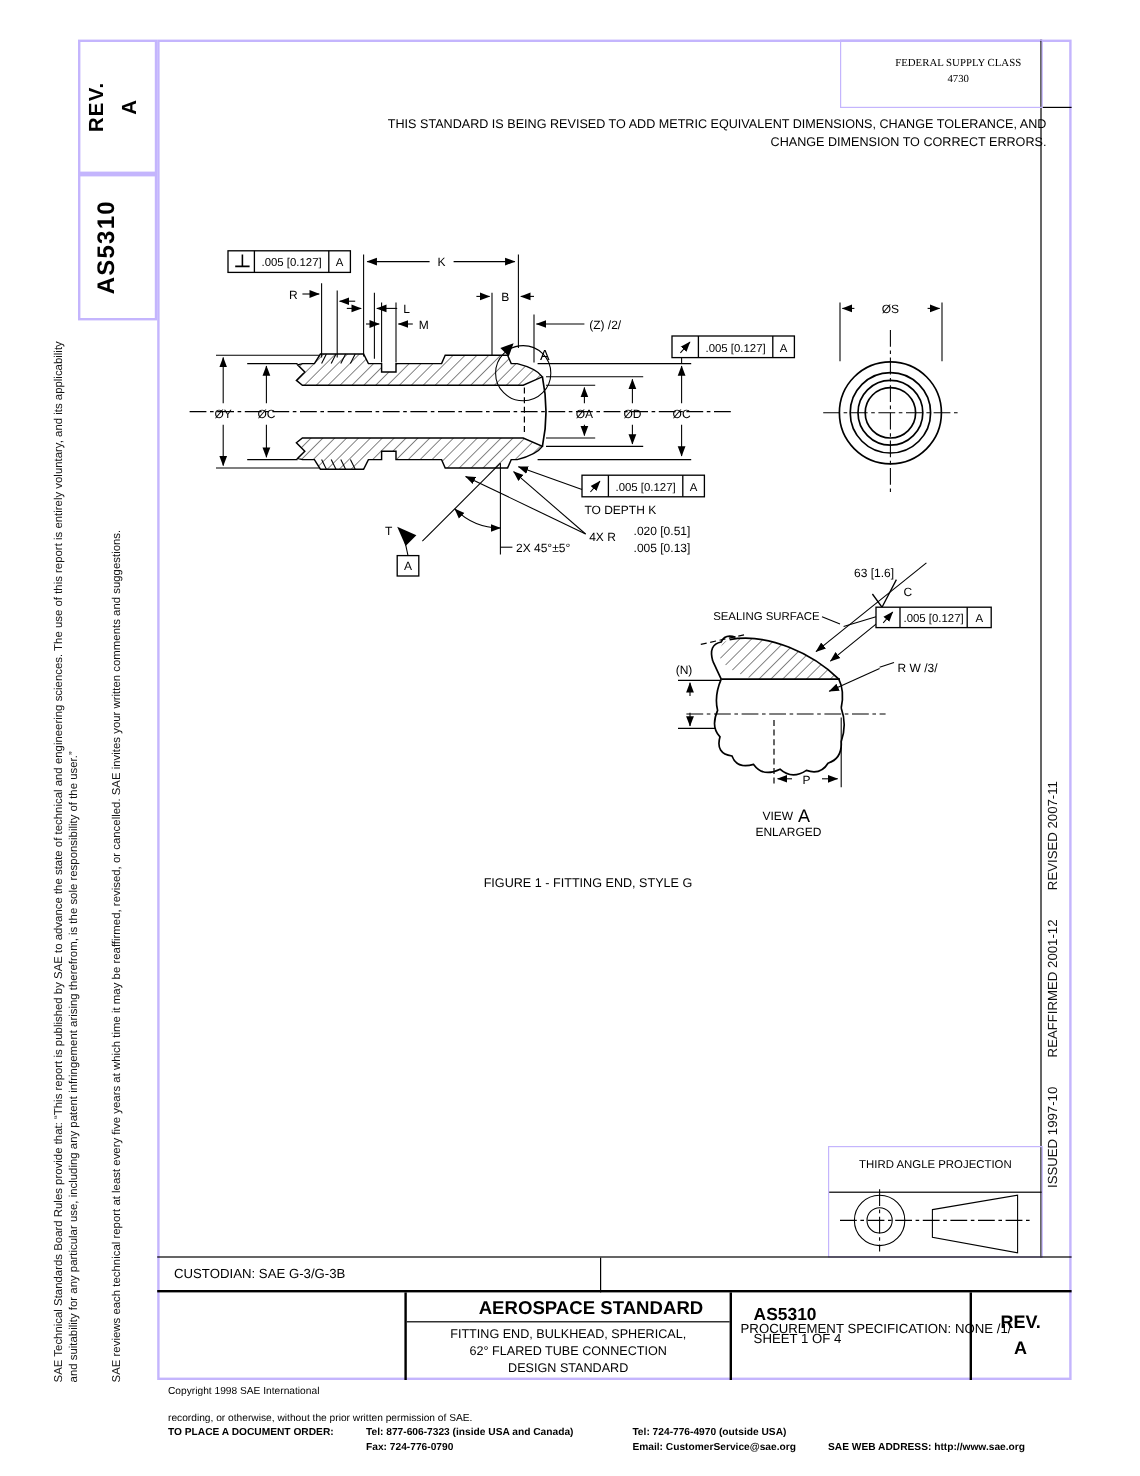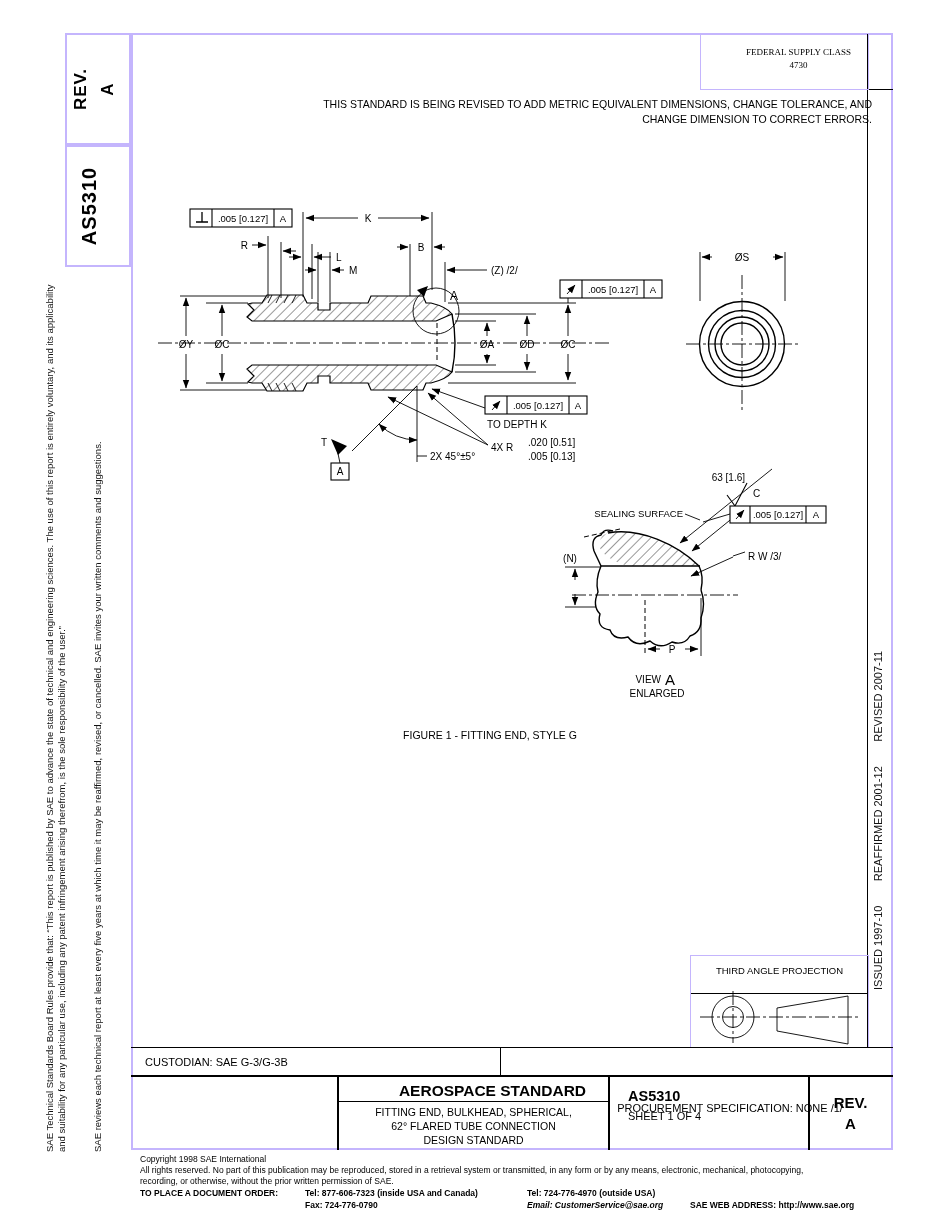--- a/index.html
+++ b/index.html
@@ -308,22 +308,21 @@
     <div>DESIGN STANDARD</div>
   </div>
   <div class="abs tb-num" style="left:628px;top:1088px;">AS5310</div>
   <div class="abs tb-sheet" style="left:628px;top:1110px;">SHEET 1 OF 4</div>
   <div class="abs tb-rev" style="left:808px;top:1092px;width:85px;">
     <div>REV.</div>
     <div>A</div>
   </div>
 
   <div class="abs foot" style="left:140px;top:1154px;">Copyright 1998 SAE International</div>
-  <div class="abs foot" style="left:140px;top:1165px;">All rights reserved. No part of this publication may be reproduced, stored in a retrieval system or transmitted, in any form or by any means, electronic, mechanical, photocopying,</div>
   <div class="abs foot" style="left:140px;top:1176px;">recording, or otherwise, without the prior written permission of SAE.</div>
   <div class="abs foot-b" style="left:140px;top:1188px;">TO PLACE A DOCUMENT ORDER:</div>
   <div class="abs foot-b" style="left:305px;top:1188px;">Tel: 877-606-7323 (inside USA and Canada)</div>
   <div class="abs foot-b" style="left:527px;top:1188px;">Tel: 724-776-4970 (outside USA)</div>
   <div class="abs foot-b" style="left:305px;top:1200px;">Fax: 724-776-0790</div>
-  <div class="abs foot-b" style="left:527px;top:1200px;font-style:italic;">Email: CustomerService@sae.org</div>
+  <div class="abs foot-b" style="left:527px;top:1200px;">Email: CustomerService@sae.org</div>
   <div class="abs foot-b" style="left:690px;top:1200px;">SAE WEB ADDRESS: http://www.sae.org</div>
 
 </div>
 
 </body></html>

